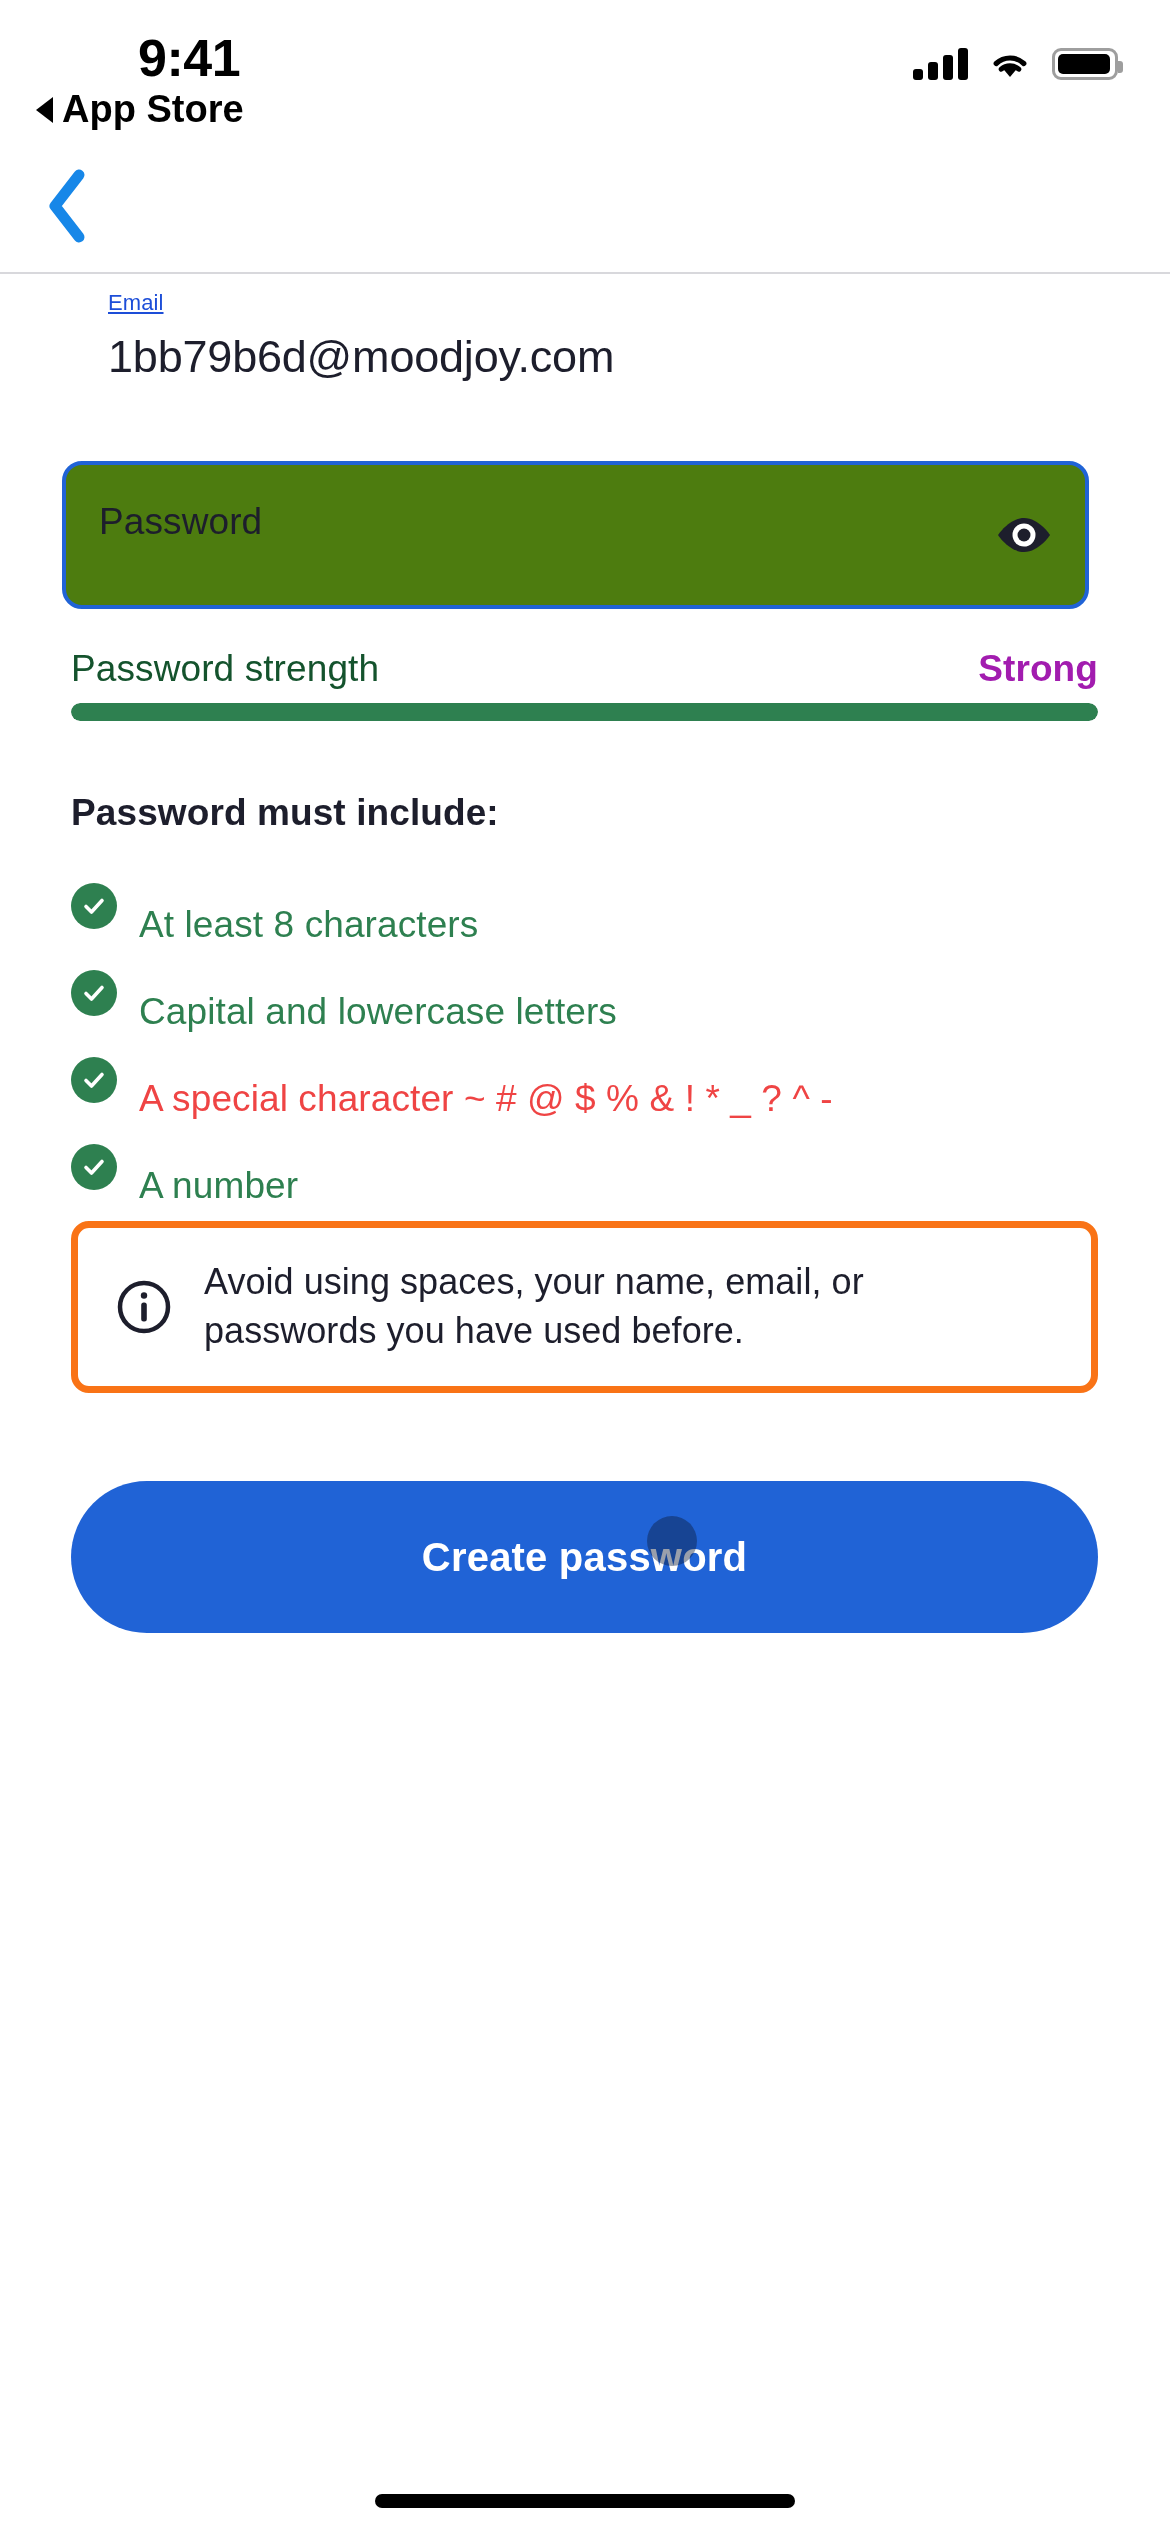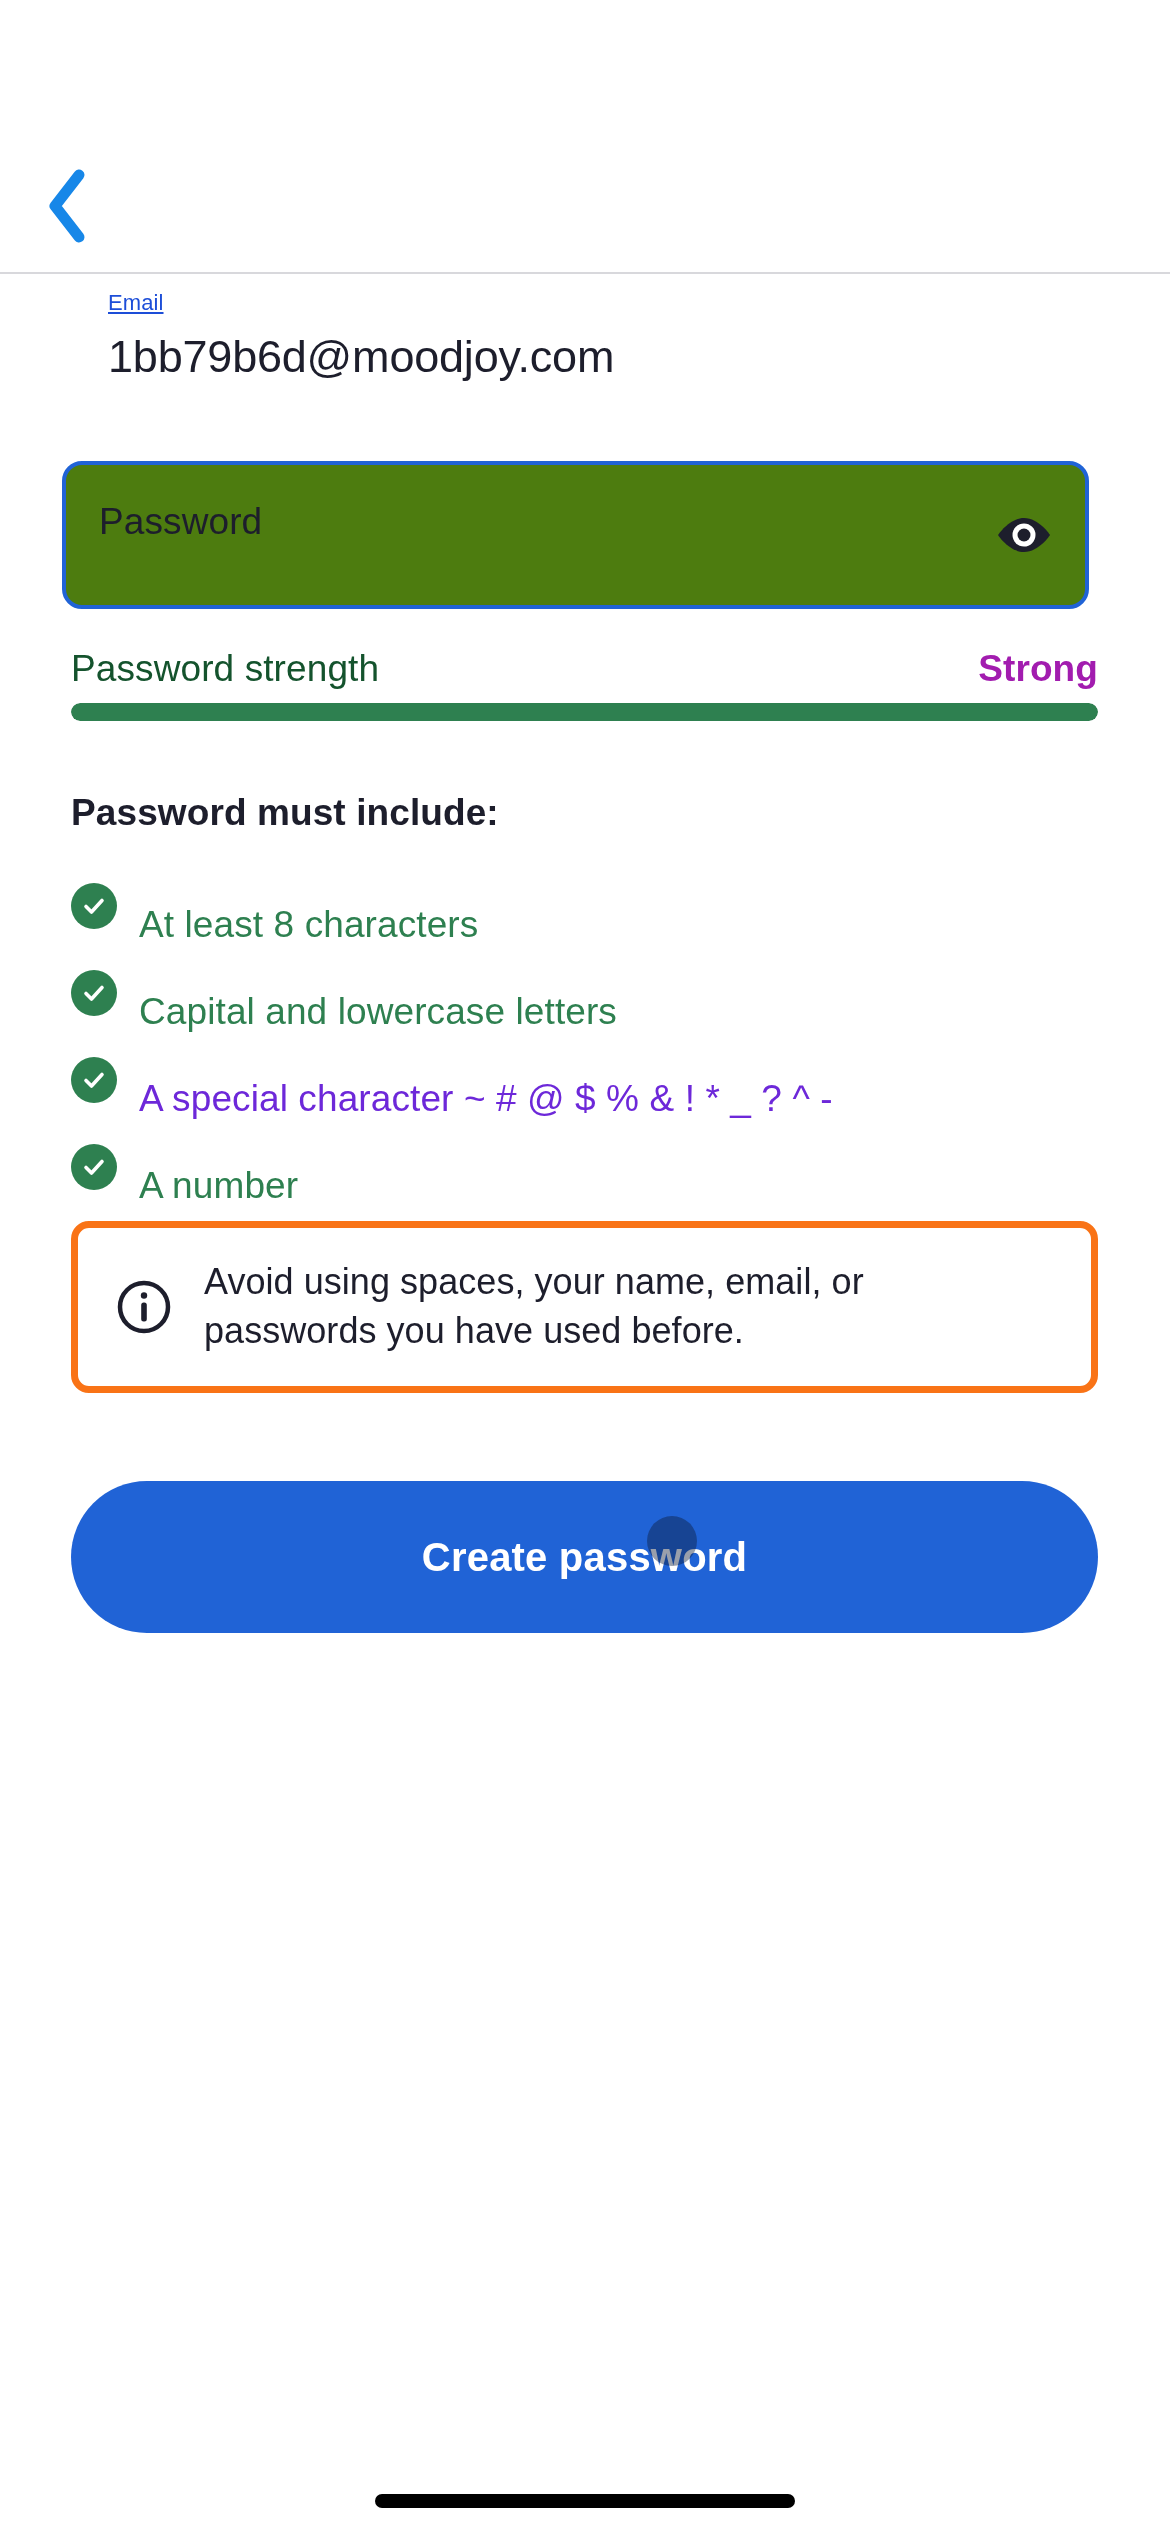--- a/index.html
+++ b/index.html
@@ -336,20 +336,45 @@
     height: 14px;
     border-radius: 7px;
     background: #000000;
   }
 </style>
 </head>
 <body>
 
 <div class="phone">
 
+  <div class="status-bar">
+    <div class="status-time">9:41</div>
+
+    <div class="status-backapp">
+      <span class="back-triangle"></span>
+      <span>App Store</span>
+    </div>
+
+    <div class="status-right">
+      <span class="signal">
+        <i></i>
+          <i></i>
+          <i></i>
+          <i></i>
+      </span>
+      <svg class="wifi-ic" viewBox="0 0 44 32">
+        <path d="M22 29 L15.5 21.2 A10.5 10.5 0 0 1 28.5 21.2 Z" fill="#000"></path>
+        <path d="M8.2 15.5 A20 20 0 0 1 35.8 15.5" stroke="#000" stroke-width="5.2" fill="none" stroke-linecap="round"></path>
+        <path d="M13.2 21.2 A13 13 0 0 1 30.8 21.2" stroke="#000" stroke-width="5" fill="none" stroke-linecap="round"></path>
+      </svg>
+      <span class="battery">
+        <span class="fill"></span>
+      </span>
+    </div>
+  </div>
 
   <div class="nav-bar">
     <div class="nav-back">
       <svg width="46" height="78" viewBox="0 0 46 78">
         <path d="M36 8 L12 39 L36 70" stroke="#1787e8" stroke-width="11" fill="none" stroke-linecap="round" stroke-linejoin="round"></path>
       </svg>
     </div>
   </div>
   <div class="nav-divider"></div>
 
@@ -396,21 +421,21 @@
             </svg>
           </span>
           <span class="req-text" style="color: rgb(46, 128, 80);">Capital and lowercase letters</span>
         </li>
         <li class="req-item">
           <span class="check-circle" style="background: rgb(46, 128, 80);">
             <svg width="26" height="26" viewBox="0 0 26 26">
               <path d="M5 13.5 L10.5 19 L21 7.5" stroke="#ffffff" stroke-width="3.6" fill="none" stroke-linecap="round" stroke-linejoin="round"></path>
             </svg>
           </span>
-          <span class="req-text" style="color: #6d28d9;">A special character ~ # @ $ % &amp; ! * _ ? ^ -</span>
+          <span class="req-text" style="color: #ef4444;">A special character ~ # @ $ % &amp; ! * _ ? ^ -</span>
         </li>
         <li class="req-item">
           <span class="check-circle" style="background: rgb(46, 128, 80);">
             <svg width="26" height="26" viewBox="0 0 26 26">
               <path d="M5 13.5 L10.5 19 L21 7.5" stroke="#ffffff" stroke-width="3.6" fill="none" stroke-linecap="round" stroke-linejoin="round"></path>
             </svg>
           </span>
           <span class="req-text" style="color: rgb(46, 128, 80);">A number</span>
         </li>
       </ul>

